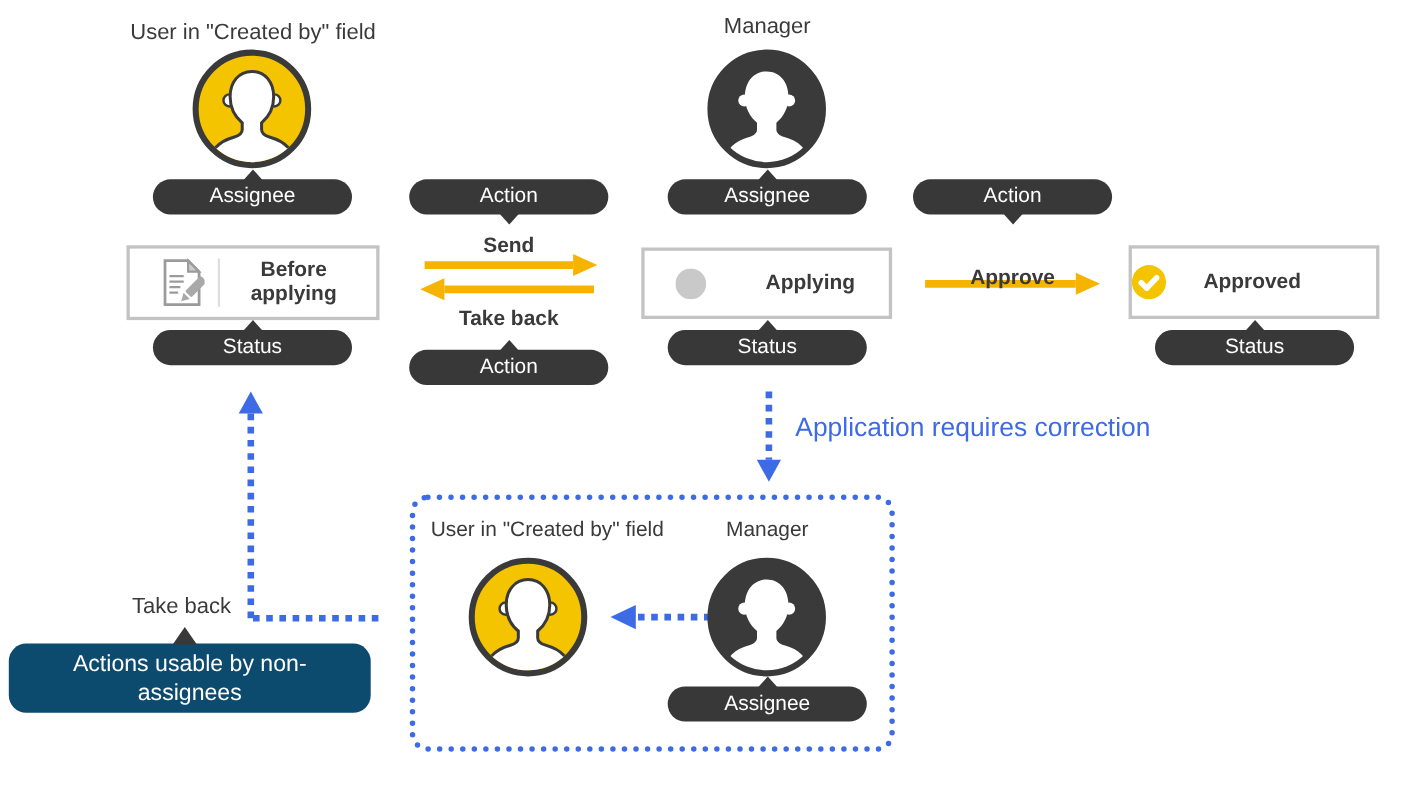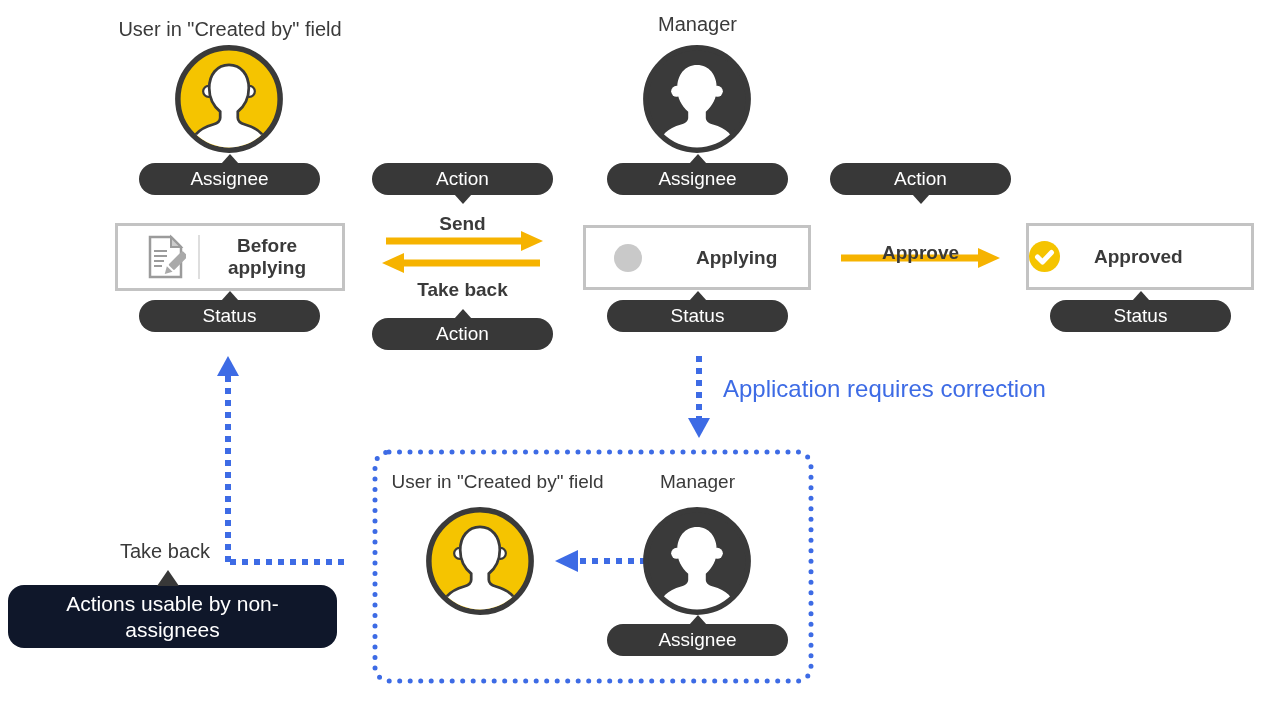--- a/index.html
+++ b/index.html
@@ -23,21 +23,21 @@
   .pill.tri-up::before{top:-9px;border-bottom:10px solid #383838;}
   .pill.tri-down::before{bottom:-9px;border-top:10px solid #383838;}
   .statusbox{
     position:absolute;background:#ffffff;border:3px solid #c3c3c3;
     display:flex;align-items:center;box-sizing:border-box;
   }
   .statusbox .title{font-weight:bold;font-size:19px;color:#3a3a3a;line-height:1.15;text-align:center;}
   .actlabel{position:absolute;font-weight:bold;font-size:19px;color:#3a3a3a;text-align:center;white-space:nowrap;}
   .bluenote{position:absolute;font-size:24px;color:#3d6be5;white-space:nowrap;}
   .notebox{
-    position:absolute;left:8px;top:585px;width:329px;height:63px;background:#0f172a;border-radius:16px;
+    position:absolute;left:8px;top:585px;width:329px;height:63px;background:#0c4a6e;border-radius:16px;
     color:#ffffff;font-size:21px;display:flex;align-items:center;justify-content:center;text-align:center;
     line-height:1.2;padding:0 14px;box-sizing:border-box;
   }
   .notebox::before{
     content:"";position:absolute;top:-15px;left:149px;width:0;height:0;
     border-left:11px solid transparent;border-right:11px solid transparent;border-bottom:16px solid #383838;
   }
   .divider{width:2px;height:44px;background:#dedede;}
 </style>
 </head>

